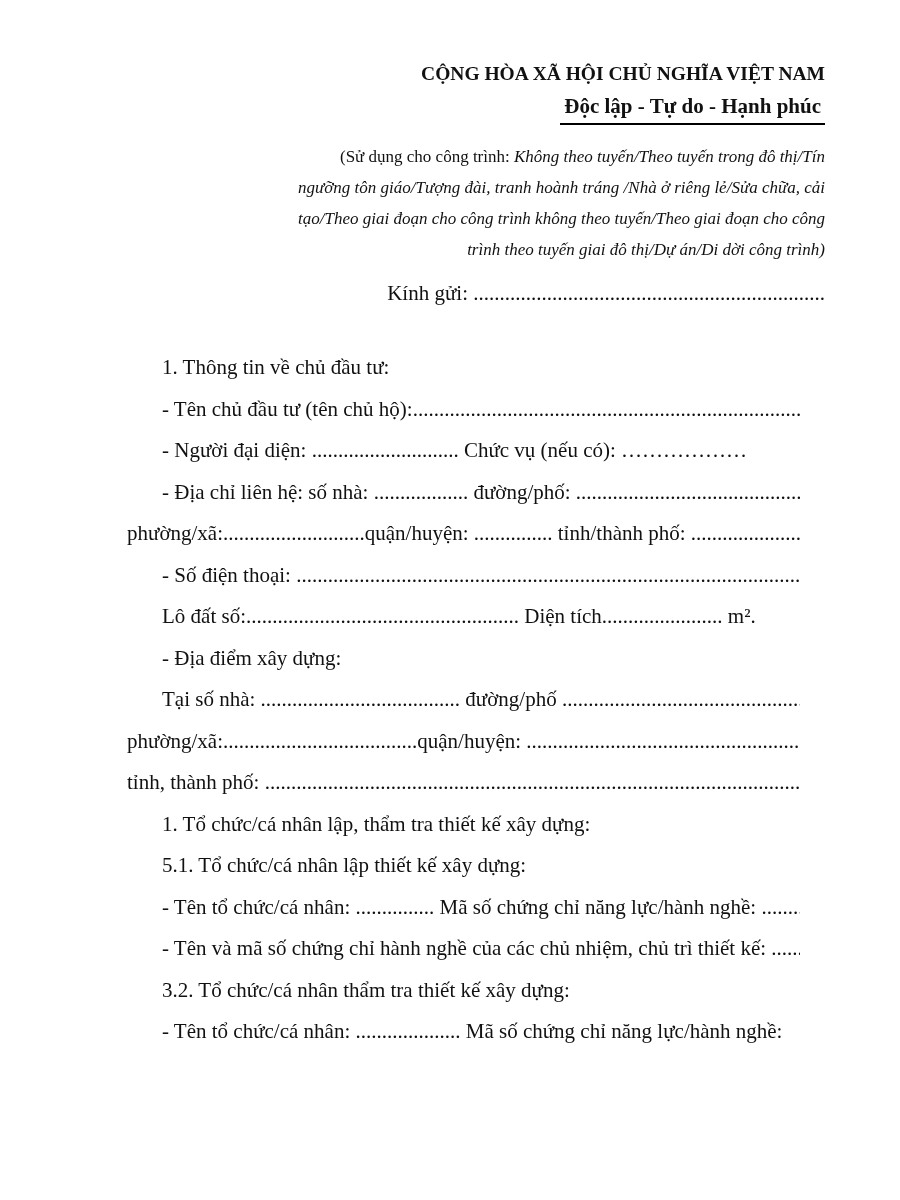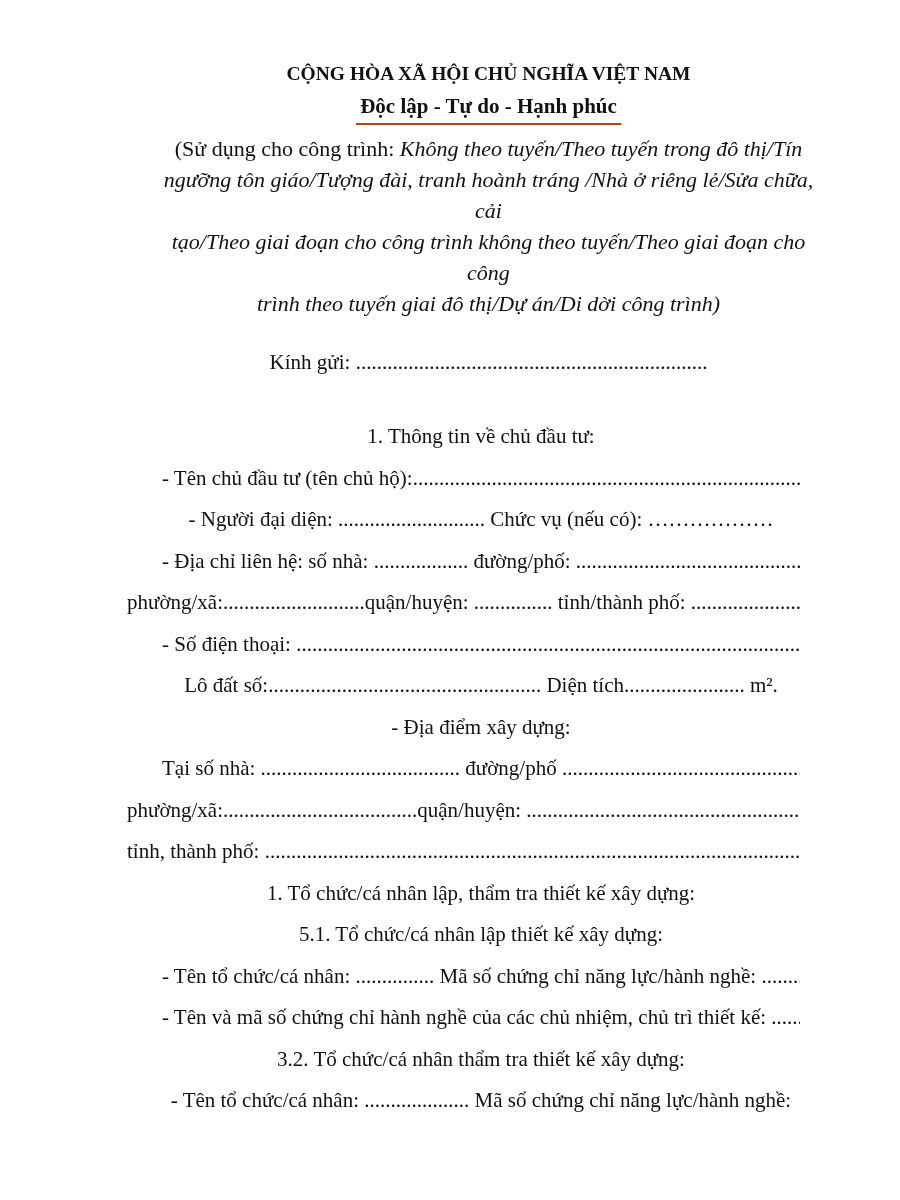--- a/index.html
+++ b/index.html
@@ -9,63 +9,62 @@
     height: 1200px;
     background: #ffffff;
     overflow: hidden;
     color: #111111;
     font-family: "Liberation Serif", "DejaVu Serif", serif;
     font-size: 21px;
     box-sizing: border-box;
     padding: 62px 100px 0 127px; 
   }
   
-  .front { text-align: center; transform: translateX(25px); }
+  .front { text-align: right; transform: translateX(25px); }
 
   .nat-line1 {
     font-weight: bold;
     font-size: 19.5px;
     line-height: 24px;
     white-space: nowrap;
   }
   .nat-line2-wrap { margin-top: 6px; line-height: 29px; }
   .nat-line2 {
     display: inline-block;
     font-weight: bold;
     font-size: 21px;
-    border-bottom: 2px solid #c2410c;
+    border-bottom: 2px solid #000000;
     padding: 0 4px 2px 4px;
     white-space: nowrap;
   }
   .doc-title {
     margin-top: 36px;
     font-weight: bold;
     font-size: 20.5px;
     line-height: 27px;
     white-space: nowrap;
   }
   .usage-note {
-    margin-top: 8px;
+    margin-top: 16px;
     line-height: 31px;
-    font-size: 22px;
+    font-size: 17px;
   }
   .usage-note .it { font-style: italic; }
   .salutation {
-    margin-top: 32px;
+    margin-top: 17px;
     line-height: 23px;
     white-space: nowrap;
   }
   .form { margin-top: 42px; }
   .form-line {
     height: 41.5px;
     line-height: 41.5px;
     white-space: nowrap;
     overflow: hidden;
     width: 673px;
-    text-align: center;
   }
   .indent { padding-left: 35px; box-sizing: border-box; }
 </style>
 </head>
 <body>
 
 <div class="page">
 
   <div class="front">
     <div class="nat-line1">CỘNG HÒA XÃ HỘI CHỦ NGHĨA VIỆT NAM</div>

